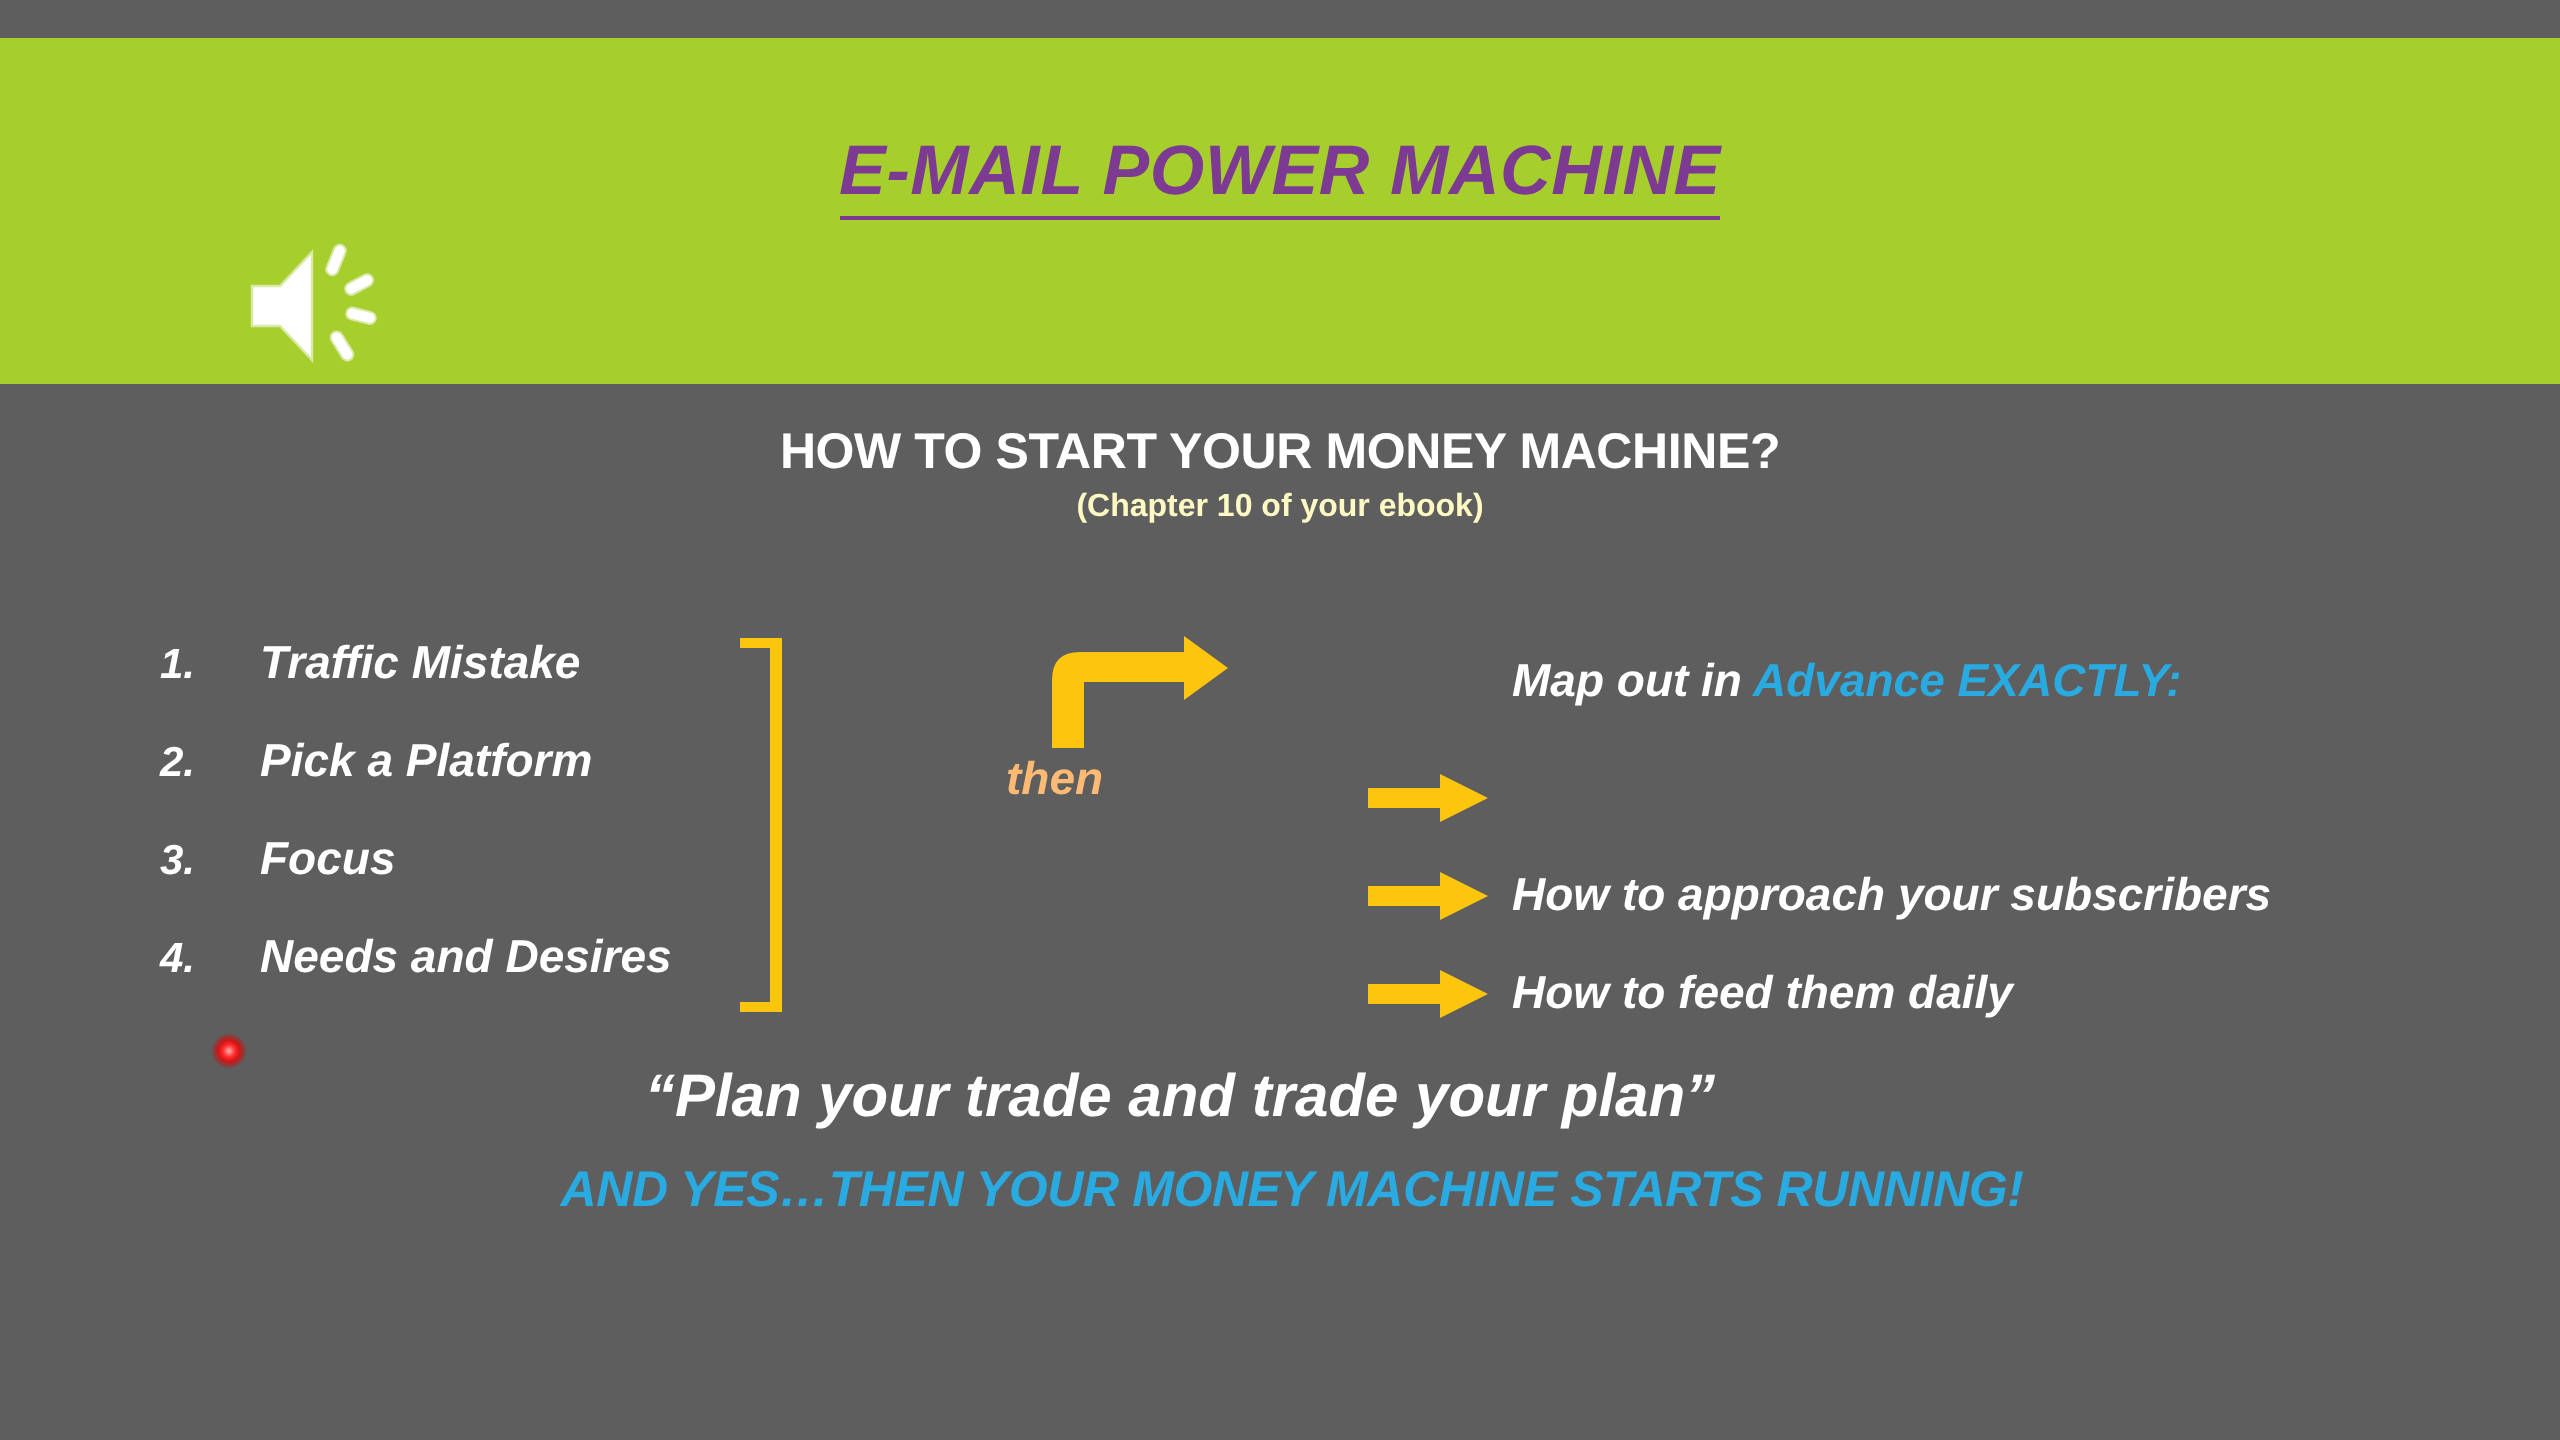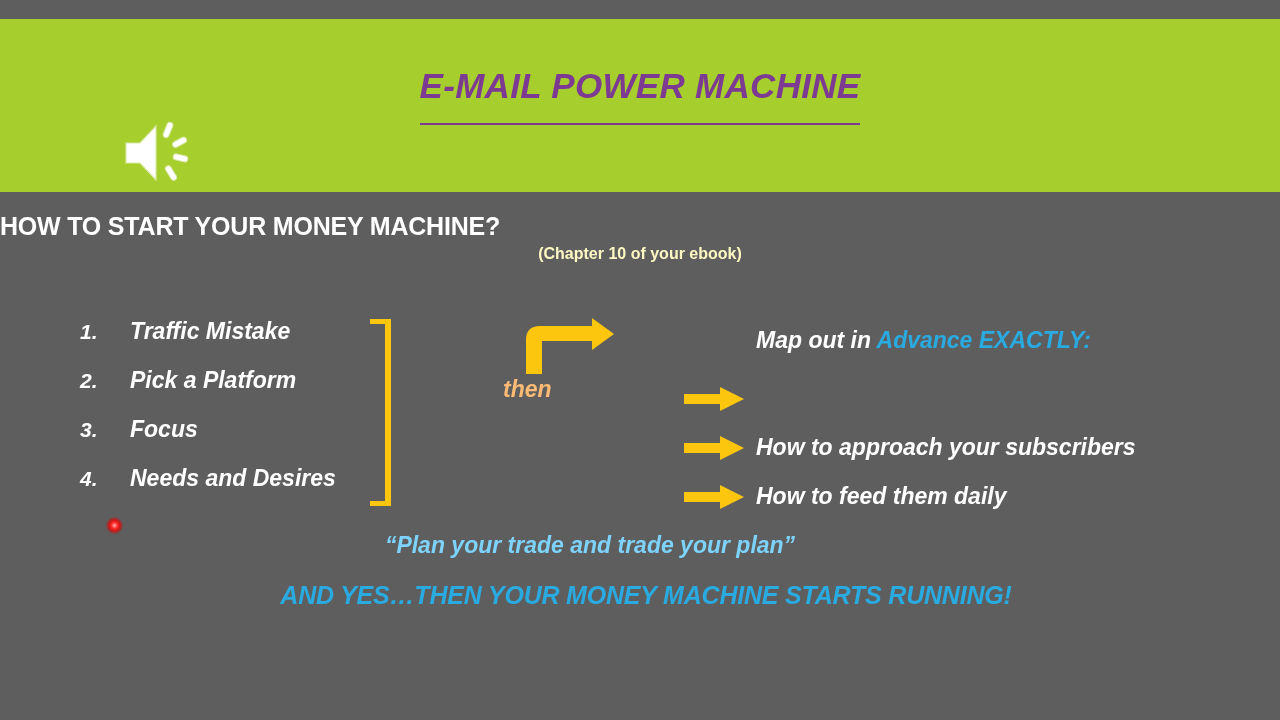--- a/index.html
+++ b/index.html
@@ -43,38 +43,39 @@
     width: 1280px;
     text-align: center;
     font-size: 35px;
     font-weight: bold;
     font-style: italic;
     letter-spacing: 0.3px;
     color: #7d3a92;
   }
   .slide-title span.u {
     border-bottom: 2px solid #7d3a92;
-    padding-bottom: 18px;
+    padding-bottom: 3px;
   }
 
   
   .speaker-icon {
     position: absolute;
     left: 122px;
     top: 118px;
     width: 76px;
     height: 70px;
   }
 
   
   .main-heading {
     position: absolute;
     left: 0;
     top: 212px;
     width: 1280px;
+    text-align: center;
     color: #ffffff;
     font-size: 25px;
     font-weight: bold;
     letter-spacing: -0.2px;
   }
   .sub-heading {
     position: absolute;
     left: 0;
     top: 245px;
     width: 1280px;
@@ -178,22 +179,22 @@
     white-space: nowrap;
   }
 
   
   .quote-line {
     position: absolute;
     left: 0;
     top: 532px;
     width: 1180px;
     text-align: center;
-    color: #7dd3fc;
-    font-size: 23px;
+    color: #ffffff;
+    font-size: 30px;
     font-style: italic;
     font-weight: bold;
   }
   .closing-line {
     position: absolute;
     left: 0;
     top: 581px;
     width: 1292px;
     text-align: center;
     color: #29abe2;

